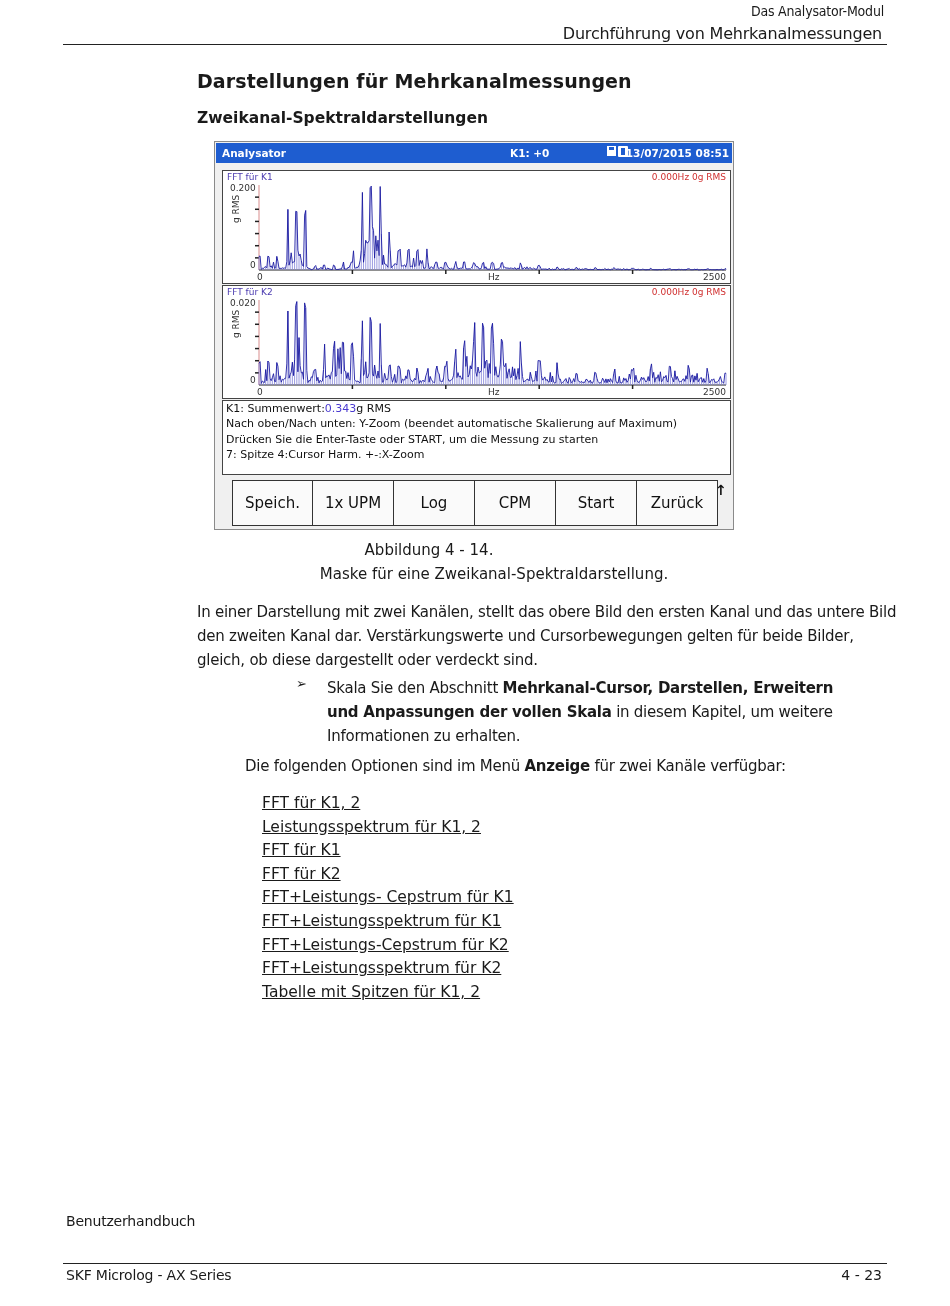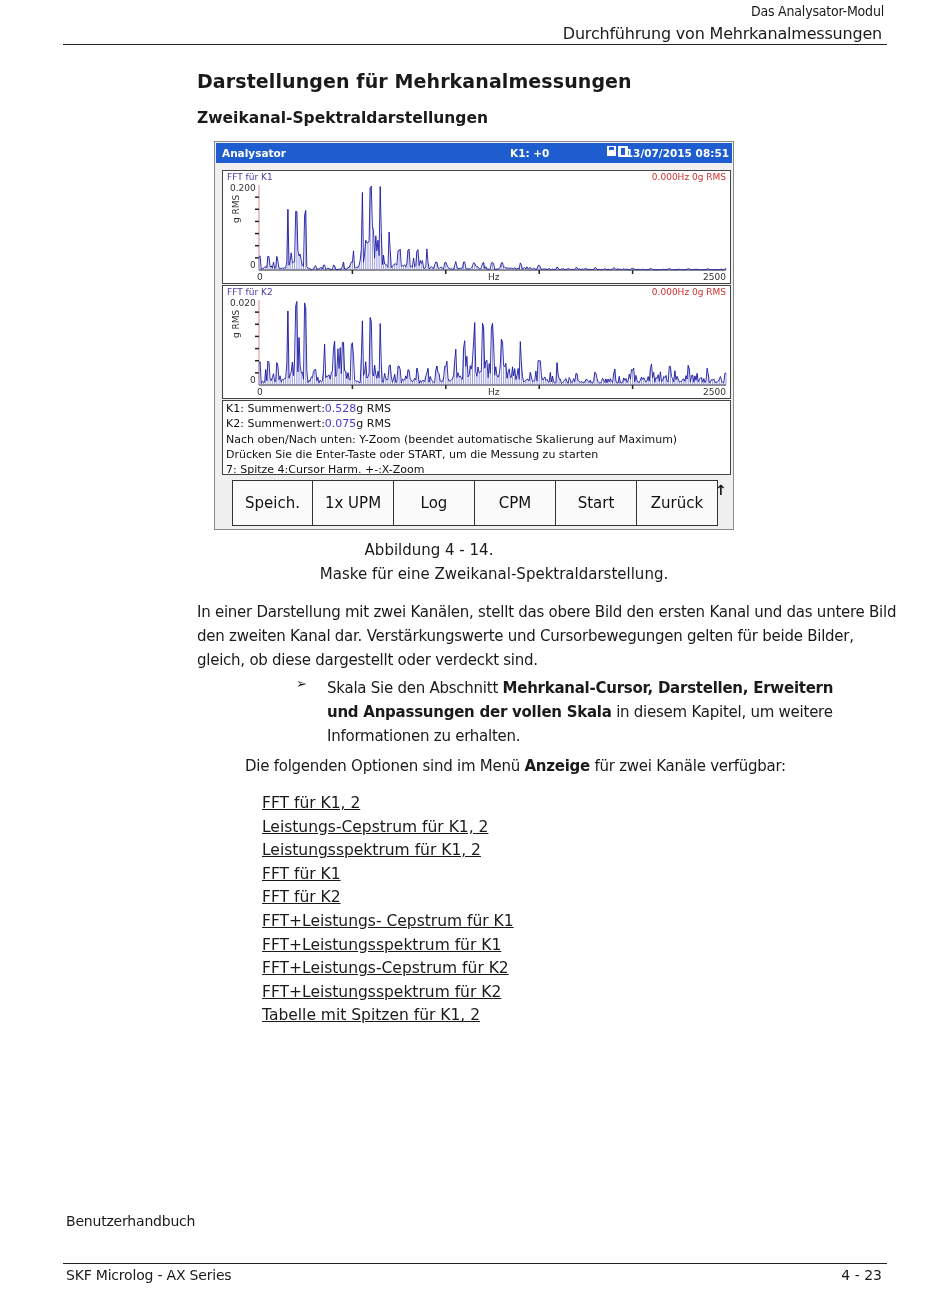--- a/index.html
+++ b/index.html
@@ -547,22 +547,21 @@
     <span class="pcursor">0.000Hz  0g RMS</span>
     <span class="ymax">0.020</span>
     <span class="yzero">0</span>
     <span class="ylabel">g RMS</span>
     <span class="x0">0</span>
     <span class="xunit">Hz</span>
     <span class="xmax">2500</span>
   </div>
 
   <div class="msgbox">
-    <div class="line"><span>K1: Summenwert:</span><span class="val">0.528</span><span>g RMS</span></div>
-    <div class="line"><span>K2: Summenwert:</span><span class="val">0.075</span><span>g RMS</span></div>
+    <div class="line"><span>K1: Summenwert:</span><span class="val">0.343</span><span>g RMS</span></div>
     <div class="line">Nach oben/Nach unten: Y-Zoom (beendet automatische Skalierung auf Maximum)</div>
     <div class="line">Drücken Sie die Enter-Taste oder START, um die Messung zu starten</div>
     <div class="line">7: Spitze 4:Cursor Harm. +-:X-Zoom</div>
   </div>
 
   <div class="btnrow">
     <div class="btn">Speich.</div>
     <div class="btn">1x UPM</div>
     <div class="btn">Log</div>
     <div class="btn">CPM</div>
@@ -574,21 +573,20 @@
 
 <div class="cap1"><span>Abbildung 4 - 14.</span></div>
 <div class="cap2">Maske für eine Zweikanal-Spektraldarstellung.</div>
 
 <div class="para">In einer Darstellung mit zwei Kanälen, stellt das obere Bild den ersten Kanal und das untere Bild den zweiten Kanal dar.  Verstärkungswerte und Cursorbewegungen gelten für beide Bilder, gleich, ob diese dargestellt oder verdeckt sind.</div>
 <div class="bullet">➢</div>
 <div class="bullet-text"><span>Skala Sie den Abschnitt </span><b>Mehrkanal-Cursor, Darstellen, Erweitern und Anpassungen der vollen Skala</b><span> in diesem Kapitel, um weitere Informationen zu erhalten.</span></div>
 <div class="options-intro"><span>Die folgenden Optionen sind im Menü </span><b>Anzeige</b><span> für zwei Kanäle verfügbar:</span></div>
 <ul class="options">
   <li>FFT für K1, 2</li>
-  <li>Leistungs-Cepstrum für K1, 2</li>
   <li>Leistungsspektrum für K1, 2</li>
   <li>FFT für K1</li>
   <li>FFT für K2</li>
   <li>FFT+Leistungs- Cepstrum für K1</li>
   <li>FFT+Leistungsspektrum für K1</li>
   <li>FFT+Leistungs-Cepstrum für K2</li>
   <li>FFT+Leistungsspektrum für K2</li>
   <li>Tabelle mit Spitzen für K1, 2</li>
 </ul>
 

